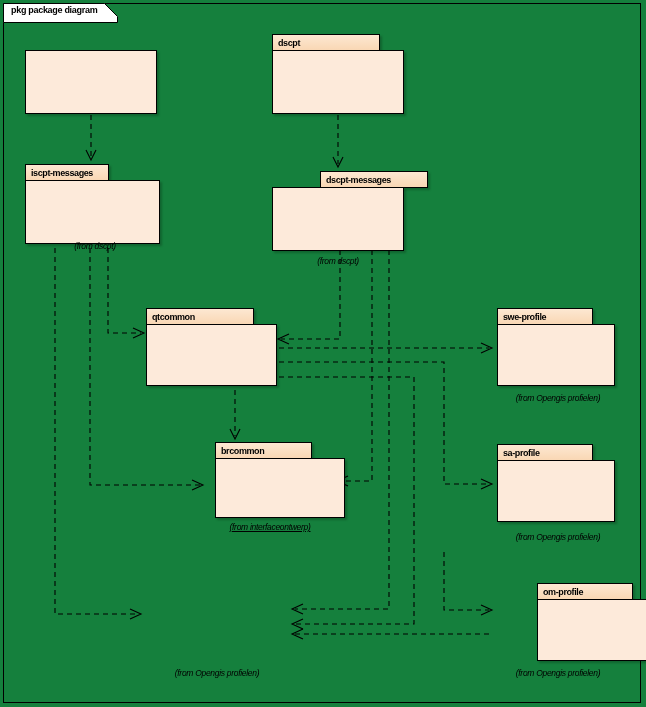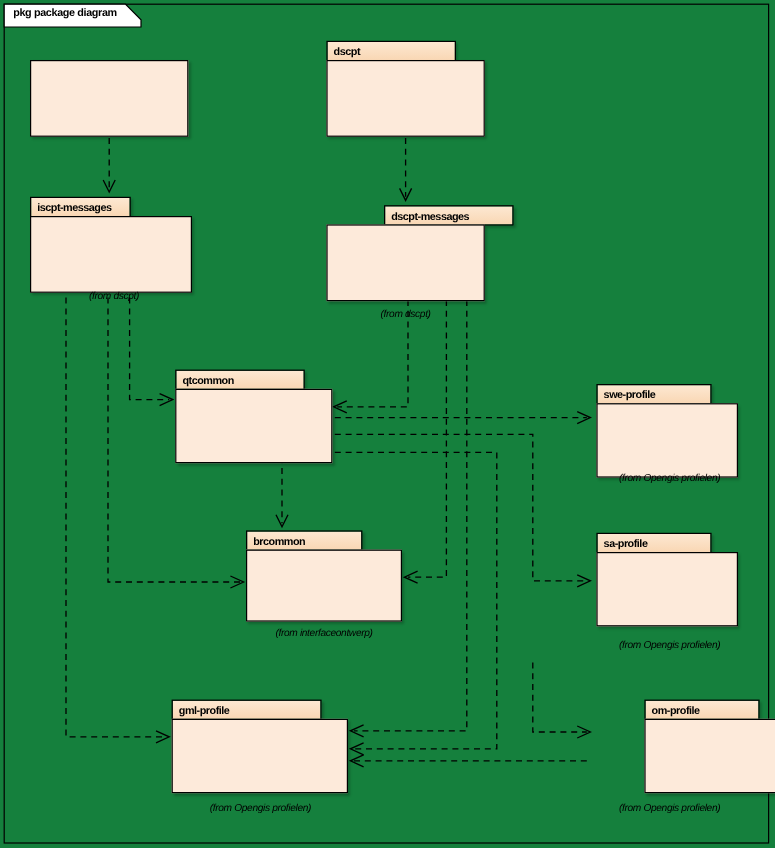--- a/index.html
+++ b/index.html
@@ -223,50 +223,44 @@
   </div>
   <div class="pkg-from" style="left:283px; top:256px; width:110px;">(from dscpt)</div>
 
   <div class="pkg" style="left:146px; top:308px; width:131px; height:80px;">
     <div class="pkg-tab" style="width:108px;text-decoration:underline;">
       <span class="pkg-tab-label">qtcommon</span>
     </div>
     <div class="pkg-body" style="width:131px; height:62px;"></div>
   </div>
 
-  <div class="pkg" style="left:205px; top:442px; width:130px; height:78px;">
+  <div class="pkg" style="left:215px; top:442px; width:130px; height:78px;">
     <div class="pkg-tab" style="width:97px;">
       <span class="pkg-tab-label">brcommon</span>
     </div>
     <div class="pkg-body" style="width:130px; height:60px;"></div>
   </div>
-  <div class="pkg-from" style="left:210px; top:522px; width:120px;">(from interfaceontwerp)</div>
-
-  <div class="pkg" style="left:497px; top:320px; width:118px; height:80px;">
+  <div class="pkg-from" style="left:210px; top:522px; width:120px;text-decoration:underline;">(from interfaceontwerp)</div>
+
+  <div class="pkg" style="left:497px; top:308px; width:118px; height:80px;">
     <div class="pkg-tab" style="width:96px;">
       <span class="pkg-tab-label">swe-profile</span>
     </div>
     <div class="pkg-body" style="width:118px; height:62px;"></div>
   </div>
   <div class="pkg-from" style="left:496px; top:393px; width:124px;">(from Opengis profielen)</div>
 
   <div class="pkg" style="left:497px; top:444px; width:118px; height:80px;">
     <div class="pkg-tab" style="width:96px;">
       <span class="pkg-tab-label">sa-profile</span>
     </div>
     <div class="pkg-body" style="width:118px; height:62px;"></div>
   </div>
   <div class="pkg-from" style="left:496px; top:532px; width:124px;">(from Opengis profielen)</div>
 
-  <div class="pkg" style="left:143px; top:583px; width:147px; height:80px;">
-    <div class="pkg-tab" style="width:125px;">
-      <span class="pkg-tab-label">gml-profile</span>
-    </div>
-    <div class="pkg-body" style="width:147px; height:62px;"></div>
-  </div>
   <div class="pkg-from" style="left:155px; top:668px; width:124px;">(from Opengis profielen)</div>
 
   <div class="pkg" style="left:497px; top:583px; width:118px; height:80px;margin-left:40px;">
     <div class="pkg-tab" style="width:96px;">
       <span class="pkg-tab-label">om-profile</span>
     </div>
     <div class="pkg-body" style="width:118px; height:62px;"></div>
   </div>
   <div class="pkg-from" style="left:496px; top:668px; width:124px;">(from Opengis profielen)</div>
 

